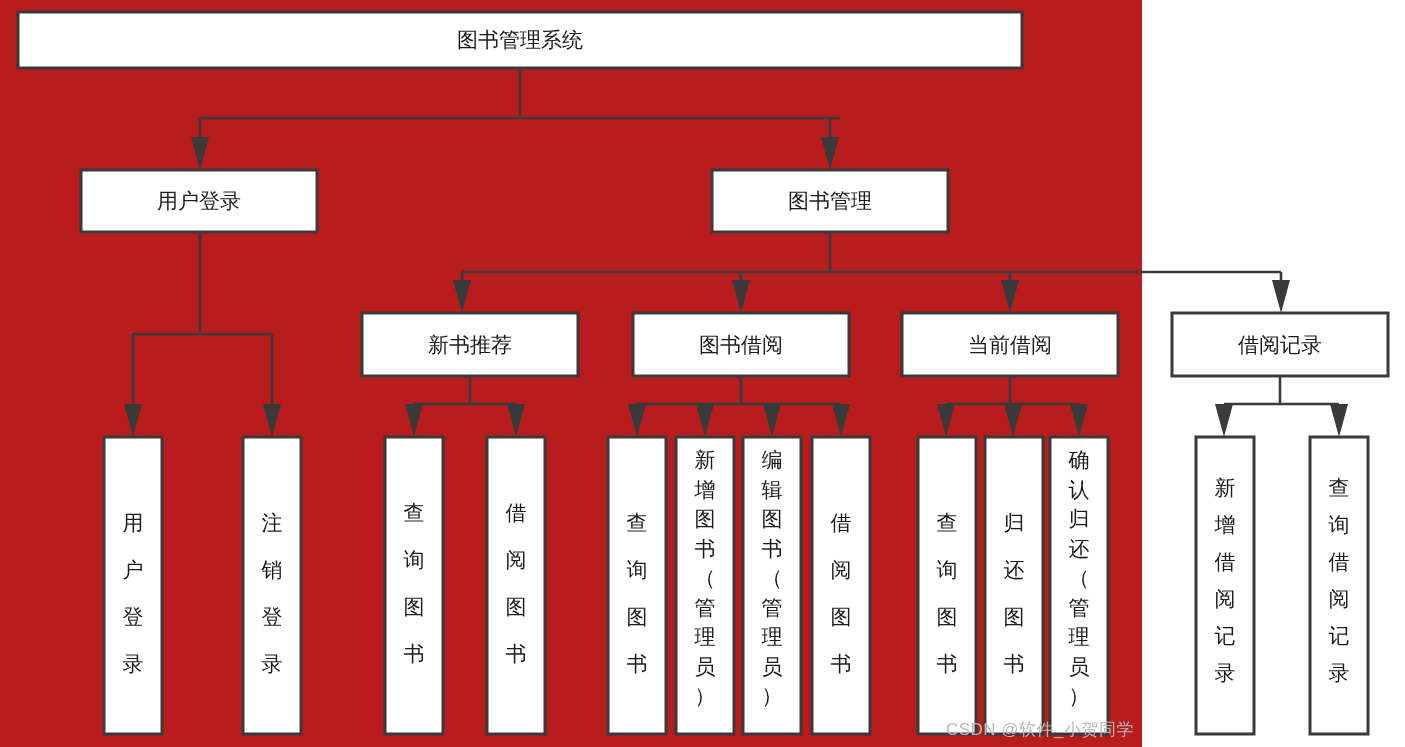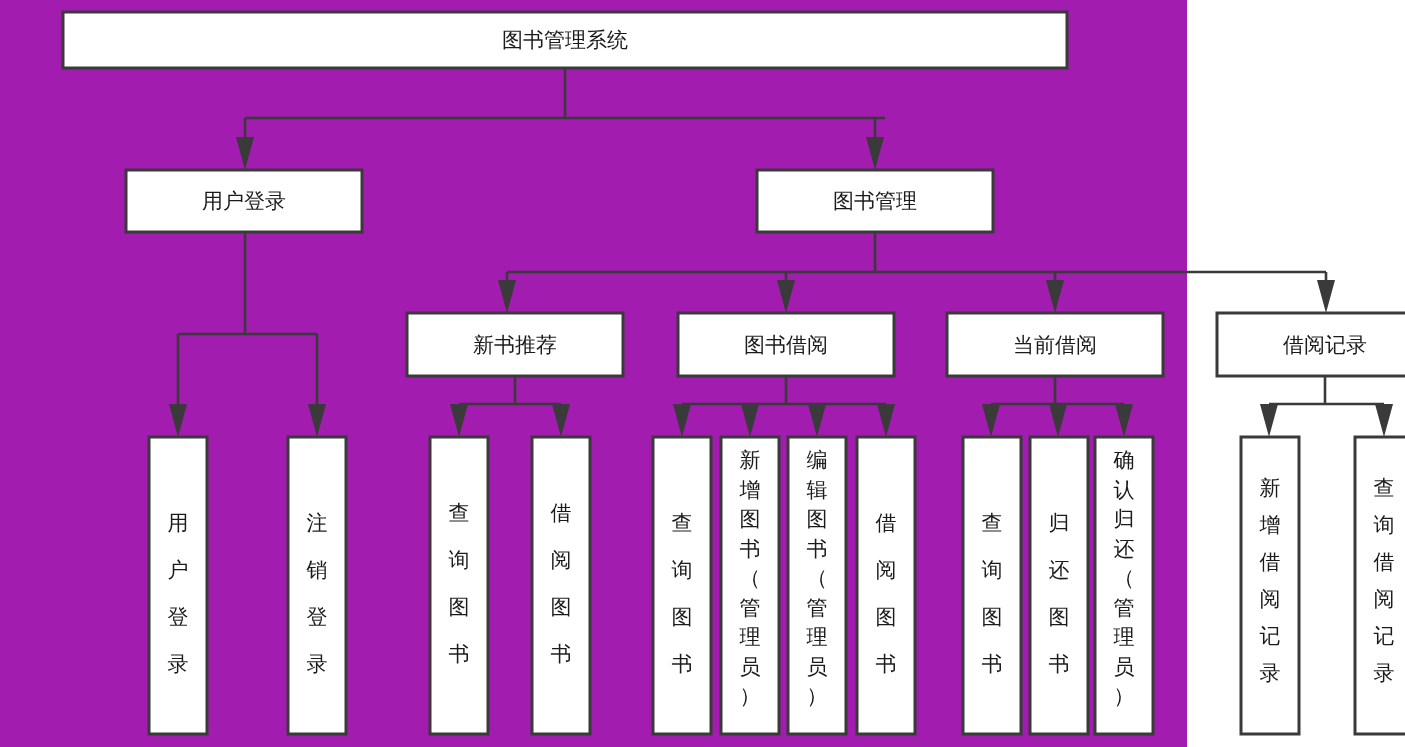--- a/index.html
+++ b/index.html
@@ -11,22 +11,21 @@
   body {
     width: 1405px;
     height: 747px;
     font-family: "Liberation Sans", "DejaVu Sans", sans-serif;
     overflow: hidden;
   }
   #diagram-root {
     position: relative;
     width: 1142px;
     height: 747px;
-    background: #a21caf;
-    padding-left: 45px;
+    background: #b91c1c;
   }
   svg#flowchart {
     display: block;
     width: 1405px;
     height: 747px;
   }
   .node-box {
     fill: #ffffff;
     stroke: #3a3a3a;
     stroke-width: 3;
@@ -207,13 +206,14 @@
       <rect class="node-box" x="1196" y="437" width="58" height="297"></rect>
       <text class="node-label-vertical" x="1225" y="495"><tspan x="1225" y="495">新</tspan><tspan x="1225" y="532">增</tspan><tspan x="1225" y="569">借</tspan><tspan x="1225" y="606">阅</tspan><tspan x="1225" y="643">记</tspan><tspan x="1225" y="680">录</tspan></text>
     </g>
     <g>
       <rect class="node-box" x="1310" y="437" width="58" height="297"></rect>
       <text class="node-label-vertical" x="1339" y="495"><tspan x="1339" y="495">查</tspan><tspan x="1339" y="532">询</tspan><tspan x="1339" y="569">借</tspan><tspan x="1339" y="606">阅</tspan><tspan x="1339" y="643">记</tspan><tspan x="1339" y="680">录</tspan></text>
     </g>
 
   </svg>
 
+  <div class="watermark">CSDN @软件_小贺同学</div>
 </div>
 
 </body></html>

